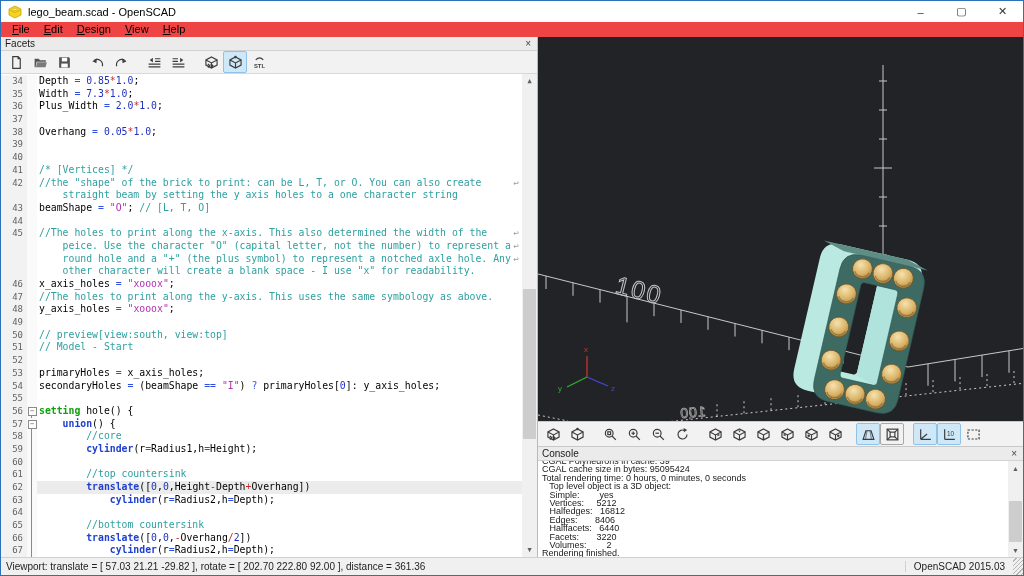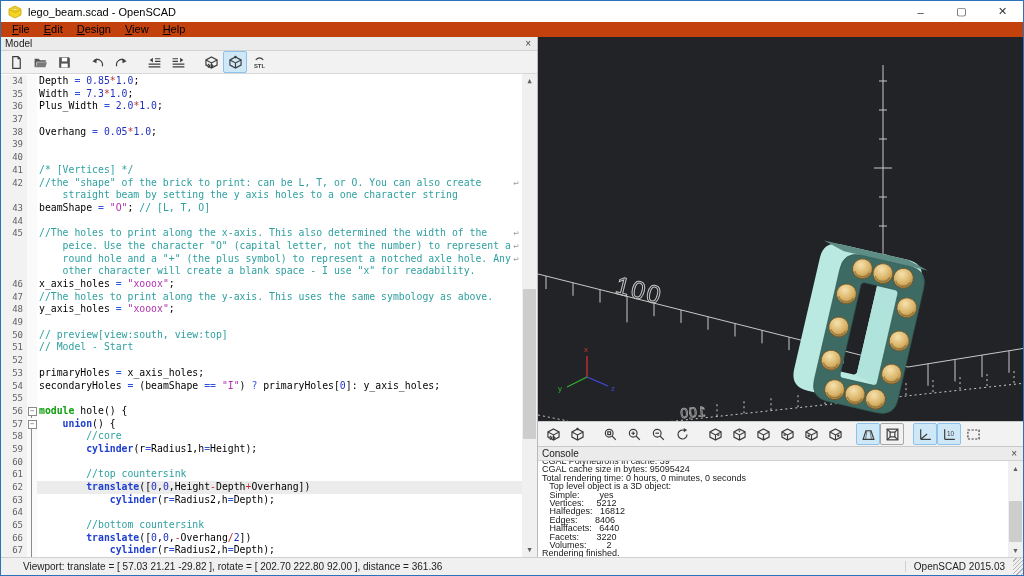--- a/index.html
+++ b/index.html
@@ -6,21 +6,21 @@
   .window{position:relative;width:1022px;height:574px;border:1px solid var(--accent,#2b72b8);
     background:#fff;display:flex;flex-direction:column;font-family:"Liberation Sans",sans-serif;overflow:hidden;}
   
   .titlebar{height:21px;background:#fff;display:flex;align-items:center;flex:none;}
   .titlebar .appicon{width:14px;height:14px;margin:0 6px 0 7px;flex:none;}
   .titlebar .title{font-size:11px;color:#000;}
   .titlebar .spacer{flex:1;}
   .winbtn{width:41px;height:21px;display:flex;align-items:center;justify-content:center;
     font-size:11px;color:#333;cursor:default;}
   
-  .menubar{height:15px;background:#c2410c;display:flex;align-items:center;padding-left:4px;flex:none;}
+  .menubar{height:15px;background:#ef4444;display:flex;align-items:center;padding-left:4px;flex:none;}
   .menuitem{font-size:11px;color:#000;padding:0 7px;line-height:15px;}
   .menuitem u{text-decoration:underline;}
   
   .main{flex:1;display:flex;min-height:0;}
   .left{width:536px;flex:none;display:flex;flex-direction:column;border-right:1px solid #b9b9b9;background:#fff;}
   .right{flex:1;display:flex;flex-direction:column;min-width:0;}
   
   .panel-head{height:13px;background:#ebebeb;border-bottom:1px solid #d2d2d2;display:flex;
     align-items:center;flex:none;}
   .panel-head .ptitle{font-size:10px;color:#1a1a1a;padding-left:4px;}
@@ -61,21 +61,21 @@
   .viewport{height:384px;flex:none;position:relative;background:var(--viewport_bg,#222326);overflow:hidden;}
   .viewport svg{position:absolute;inset:0;}
   
   .console{flex:1;display:flex;flex-direction:column;min-height:0;background:#fff;}
   .console-body{flex:1;position:relative;overflow:hidden;}
   .clines{position:absolute;left:4px;top:-4px;right:0;font-size:9px;line-height:8.4px;
     color:#1a1a1a;white-space:pre;font-family:"Liberation Sans",sans-serif;}
   
   .statusbar{height:17px;flex:none;background:#f0f0f0;border-top:1px solid #d0d0d0;display:flex;
     align-items:center;font-size:10px;color:#222;}
-  .statusbar .sleft{padding-left:22px;flex:1;white-space:nowrap;overflow:hidden;}
+  .statusbar .sleft{padding-left:5px;flex:1;white-space:nowrap;overflow:hidden;}
   .statusbar .sright{border-left:1px solid #d0d0d0;padding:0 8px;white-space:nowrap;}
   .statusbar .grip{width:10px;height:100%;flex:none;background:
     repeating-linear-gradient(135deg,transparent 0 2px,#b5b5b5 2px 3px);}
 </style>
 </head>
 <body>
 
 <div class="window">
 
   <div class="titlebar">
@@ -98,21 +98,21 @@
       <span class="menuitem"><u>E</u>dit</span>
       <span class="menuitem"><u>D</u>esign</span>
       <span class="menuitem"><u>V</u>iew</span>
       <span class="menuitem"><u>H</u>elp</span>
     </div>
 
   <div class="main">
 
     <div class="left">
       <div class="panel-head">
-        <span class="ptitle">Model</span>
+        <span class="ptitle">Facets</span>
         <span class="pclose">×</span>
       </div>
       <div class="etoolbar" id="editor-toolbar">
           <div class="tgroup">
             <div class="tbtn">
               <svg width="15" height="15" viewBox="0 0 14 14" fill="none" stroke="#3c3c3c" stroke-width="1.1">
                 <path d="M3.5 1.5 H8.5 L10.5 3.5 V12.5 H3.5 Z M8.5 1.5 V3.5 H10.5"></path>
               </svg>
             </div>
             <div class="tbtn">
@@ -199,21 +199,21 @@
             <div class="crow"><span class="lnum">46</span><span class="fmargin"></span><span class="ctext"><span class="s-t">x_axis_holes </span><span class="s-eq">=</span><span class="s-t"> </span><span class="s-str">"xooox"</span><span class="s-t">;</span></span></div>
             <div class="crow"><span class="lnum">47</span><span class="fmargin"></span><span class="ctext"><span class="s-cm">//The holes to print along the y-axis. This uses the same symbology as above.</span></span></div>
             <div class="crow"><span class="lnum">48</span><span class="fmargin"></span><span class="ctext"><span class="s-t">y_axis_holes </span><span class="s-eq">=</span><span class="s-t"> </span><span class="s-str">"xooox"</span><span class="s-t">;</span></span></div>
             <div class="crow"><span class="lnum">49</span><span class="fmargin"></span><span class="ctext"></span></div>
             <div class="crow"><span class="lnum">50</span><span class="fmargin"></span><span class="ctext"><span class="s-cm">// preview[view:south, view:top]</span></span></div>
             <div class="crow"><span class="lnum">51</span><span class="fmargin"></span><span class="ctext"><span class="s-cm">// Model - Start</span></span></div>
             <div class="crow"><span class="lnum">52</span><span class="fmargin"></span><span class="ctext"></span></div>
             <div class="crow"><span class="lnum">53</span><span class="fmargin"></span><span class="ctext"><span class="s-t">primaryHoles </span><span class="s-eq">=</span><span class="s-t"> x_axis_holes;</span></span></div>
             <div class="crow"><span class="lnum">54</span><span class="fmargin"></span><span class="ctext"><span class="s-t">secondaryHoles </span><span class="s-eq">=</span><span class="s-t"> (beamShape </span><span class="s-eq">==</span><span class="s-t"> </span><span class="s-str">"I"</span><span class="s-t">) </span><span class="s-eq">?</span><span class="s-t"> primaryHoles[</span><span class="s-num">0</span><span class="s-t">]: y_axis_holes;</span></span></div>
             <div class="crow"><span class="lnum">55</span><span class="fmargin"></span><span class="ctext"></span></div>
-            <div class="crow"><span class="lnum">56</span><span class="fmargin"><span class="fbox">−</span><span class="fboxline"></span></span><span class="ctext"><span class="s-kw">module</span><span class="s-t"> hole() {</span></span></div>
+            <div class="crow"><span class="lnum">56</span><span class="fmargin"><span class="fbox">−</span><span class="fboxline"></span></span><span class="ctext"><span class="s-kw">setting</span><span class="s-t"> hole() {</span></span></div>
             <div class="crow"><span class="lnum">57</span><span class="fmargin"><span class="fbox">−</span><span class="fboxline"></span></span><span class="ctext"><span class="s-t">    </span><span class="s-fn">union</span><span class="s-t">() {</span></span></div>
             <div class="crow"><span class="lnum">58</span><span class="fmargin"><span class="fline"></span></span><span class="ctext"><span class="s-t">        </span><span class="s-cm">//core</span></span></div>
             <div class="crow"><span class="lnum">59</span><span class="fmargin"><span class="fline"></span></span><span class="ctext"><span class="s-t">        </span><span class="s-fn">cylinder</span><span class="s-t">(r</span><span class="s-eq">=</span><span class="s-t">Radius1,h</span><span class="s-eq">=</span><span class="s-t">Height);</span></span></div>
             <div class="crow"><span class="lnum">60</span><span class="fmargin"><span class="fline"></span></span><span class="ctext"></span></div>
             <div class="crow"><span class="lnum">61</span><span class="fmargin"><span class="fline"></span></span><span class="ctext"><span class="s-t">        </span><span class="s-cm">//top countersink</span></span></div>
             <div class="crow hl"><span class="lnum">62</span><span class="fmargin"><span class="fline"></span></span><span class="ctext"><span class="s-t">        </span><span class="s-fn">translate</span><span class="s-t">([</span><span class="s-num">0</span><span class="s-t">,</span><span class="s-num">0</span><span class="s-t">,Height</span><span class="s-ar">-</span><span class="s-t">Depth</span><span class="s-ar">+</span><span class="s-t">Overhang])</span></span></div>
             <div class="crow"><span class="lnum">63</span><span class="fmargin"><span class="fline"></span></span><span class="ctext"><span class="s-t">            </span><span class="s-fn">cylinder</span><span class="s-t">(r</span><span class="s-eq">=</span><span class="s-t">Radius2,h</span><span class="s-eq">=</span><span class="s-t">Depth);</span></span></div>
             <div class="crow"><span class="lnum">64</span><span class="fmargin"><span class="fline"></span></span><span class="ctext"></span></div>
             <div class="crow"><span class="lnum">65</span><span class="fmargin"><span class="fline"></span></span><span class="ctext"><span class="s-t">        </span><span class="s-cm">//bottom countersink</span></span></div>
             <div class="crow"><span class="lnum">66</span><span class="fmargin"><span class="fline"></span></span><span class="ctext"><span class="s-t">        </span><span class="s-fn">translate</span><span class="s-t">([</span><span class="s-num">0</span><span class="s-t">,</span><span class="s-num">0</span><span class="s-t">,</span><span class="s-ar">-</span><span class="s-t">Overhang</span><span class="s-ar">/</span><span class="s-num">2</span><span class="s-t">])</span></span></div>

